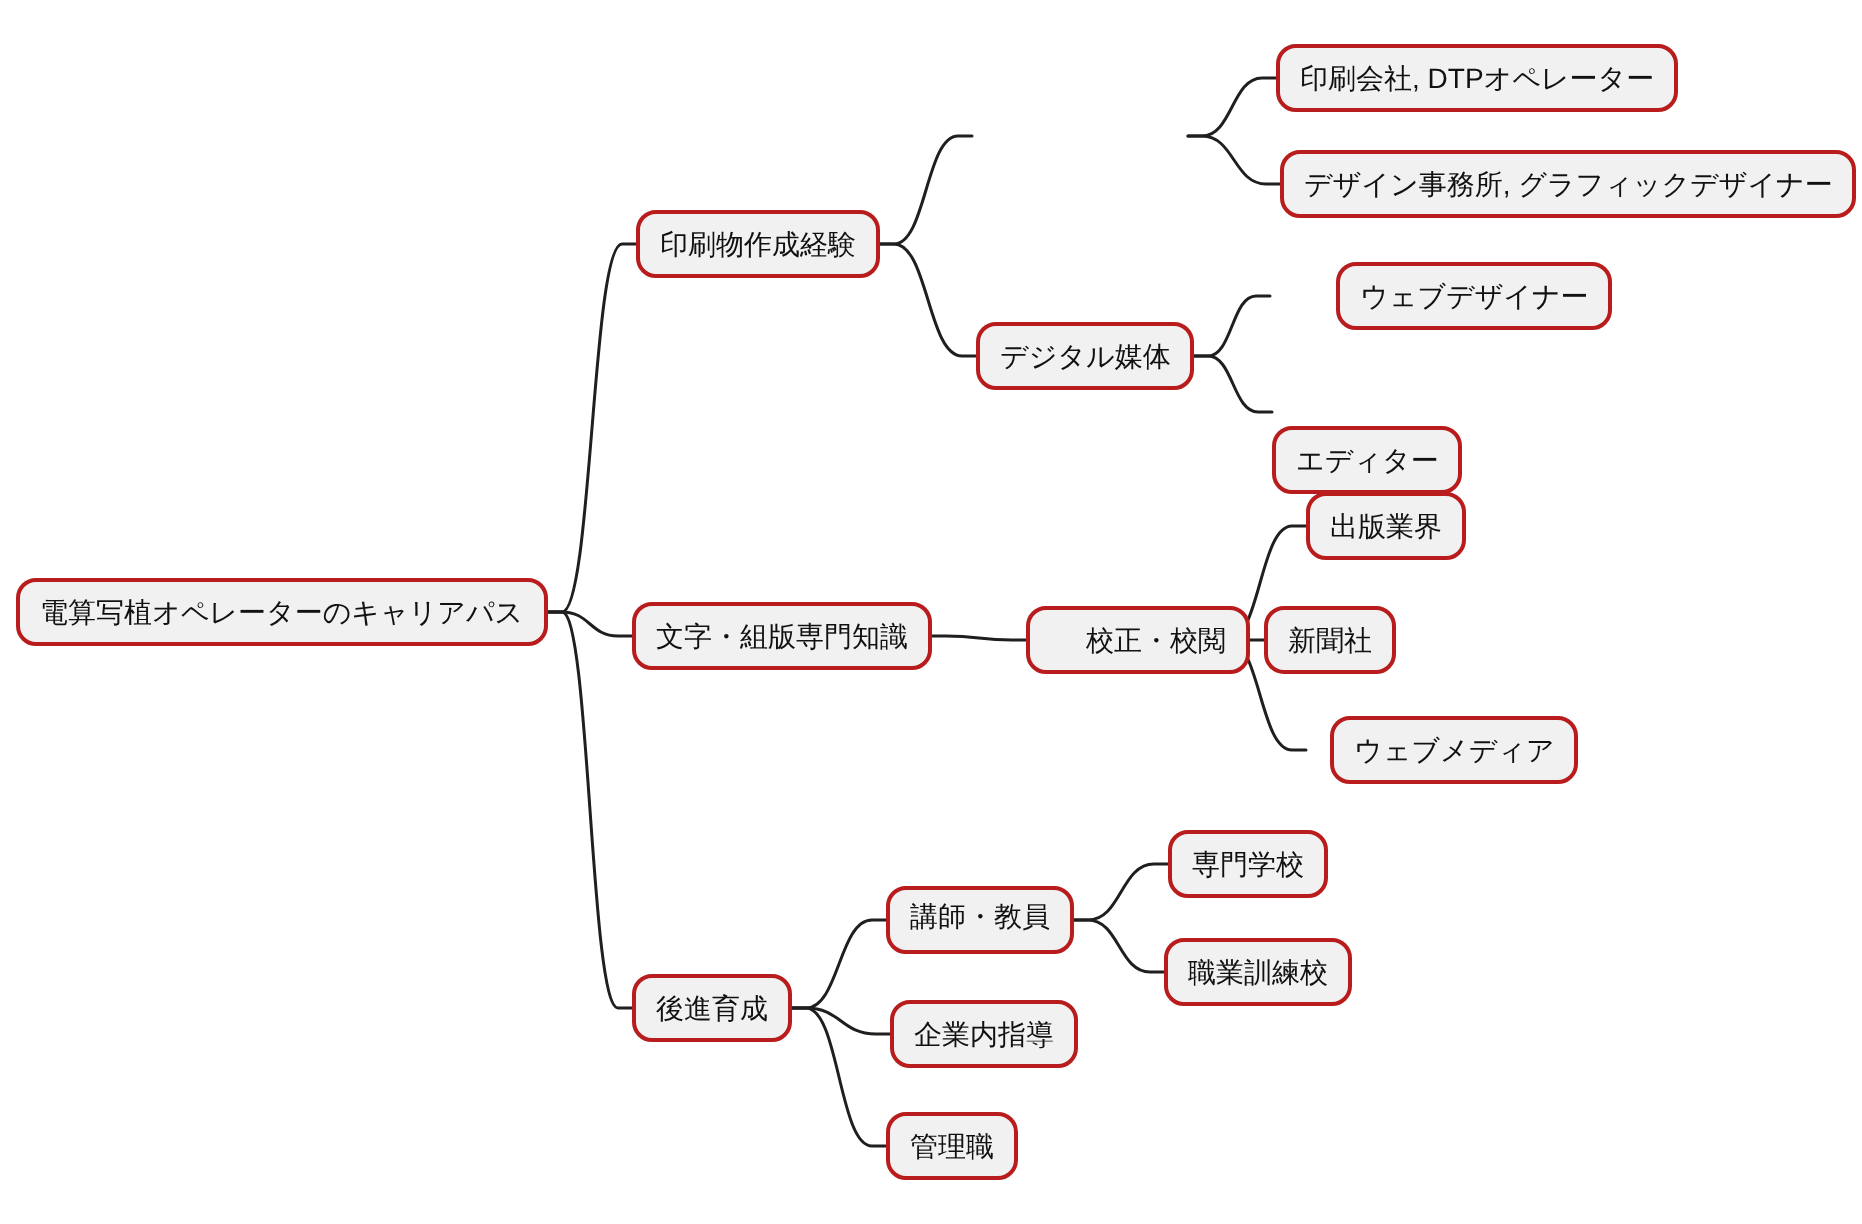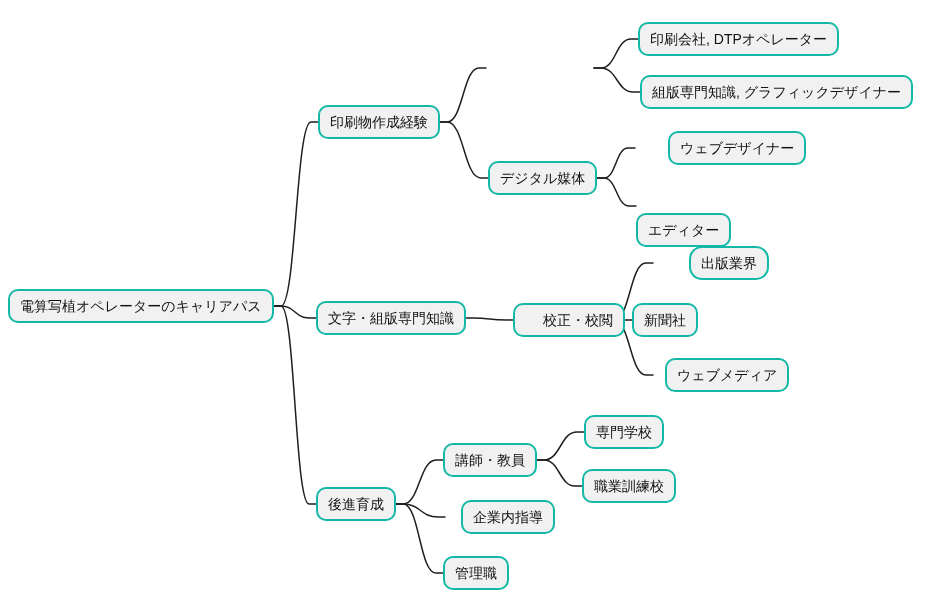--- a/index.html
+++ b/index.html
@@ -23,21 +23,21 @@
     height: 612px;
   }
   .node {
     position: absolute;
     transform: translateY(-50%);
     box-sizing: border-box;
     height: 34px;
     line-height: 30px;
     padding: 0 10px;
     background: #f1f1f1;
-    border: 2px solid #14b8a6;
+    border: 2px solid #b91c1c;
     border-radius: 10px;
     font-size: 14px;
     color: #111111;
     white-space: nowrap;
     letter-spacing: 0px;
   }
 </style>
 </head>
 <body>
 
@@ -59,28 +59,28 @@
       <path d="M 537 460 L 544 460 C 559.5 460, 559.5 486, 575 486 L 582 486" fill="none" stroke="#1f1f1f" stroke-width="1.5" stroke-linecap="round"></path>
       <path d="M 396 504 L 403 504 C 419.5 504, 419.5 460, 436 460 L 443 460" fill="none" stroke="#1f1f1f" stroke-width="1.5" stroke-linecap="round"></path>
       <path d="M 396 504 L 403 504 C 420.5 504, 420.5 517, 438 517 L 445 517" fill="none" stroke="#1f1f1f" stroke-width="1.5" stroke-linecap="round"></path>
       <path d="M 396 504 L 403 504 C 419.5 504, 419.5 573, 436 573 L 443 573" fill="none" stroke="#1f1f1f" stroke-width="1.5" stroke-linecap="round"></path>
       <path d="M 274 306 L 281 306 C 295 306, 295 504, 309 504 L 316 504" fill="none" stroke="#1f1f1f" stroke-width="1.5" stroke-linecap="round"></path>
     </svg>
 
 <div class="node" style="left: 8px; top: 306px;">電算写植オペレーターのキャリアパス</div>
     <div class="node" style="left: 318px; top: 122px;">印刷物作成経験</div>
     <div class="node" style="left: 638px; top: 39px;">印刷会社, DTPオペレーター</div>
-    <div class="node" style="left: 640px; top: 92px;">組版専門知識, グラフィックデザイナー</div>
+    <div class="node" style="left: 640px; top: 92px;">デザイン事務所, グラフィックデザイナー</div>
     <div class="node" style="left: 488px; top: 178px;">デジタル媒体</div>
     <div class="node" style="left: 668px; top: 148px;">ウェブデザイナー</div>
     <div class="node" style="left: 636px; top: 218px; margin-top: 12px;">エディター</div>
     <div class="node" style="left: 316px; top: 318px;">文字・組版専門知識</div>
     <div class="node" style="left: 513px; top: 320px; padding-left: 28px;">校正・校閲</div>
-    <div class="node" style="left: 689px; top: 263px; border-radius: 13px;">出版業界</div>
+    <div class="node" style="left: 653px; top: 263px;">出版業界</div>
     <div class="node" style="left: 632px; top: 320px;">新聞社</div>
     <div class="node" style="left: 653px; top: 375px; margin-left: 12px;">ウェブメディア</div>
     <div class="node" style="left: 316px; top: 504px;">後進育成</div>
-    <div class="node" style="left: 443px; top: 460px;">講師・教員</div>
+    <div class="node" style="left: 443px; top: 460px; font-family: Liberation Serif, serif;">講師・教員</div>
     <div class="node" style="left: 582px; top: 486px;">職業訓練校</div>
     <div class="node" style="left: 584px; top: 432px;">専門学校</div>
-    <div class="node" style="left: 445px; top: 517px; margin-left: 16px;">企業内指導</div>
+    <div class="node" style="left: 445px; top: 517px;">企業内指導</div>
     <div class="node" style="left: 443px; top: 573px;">管理職</div>
   </div>
 
 </body></html>

